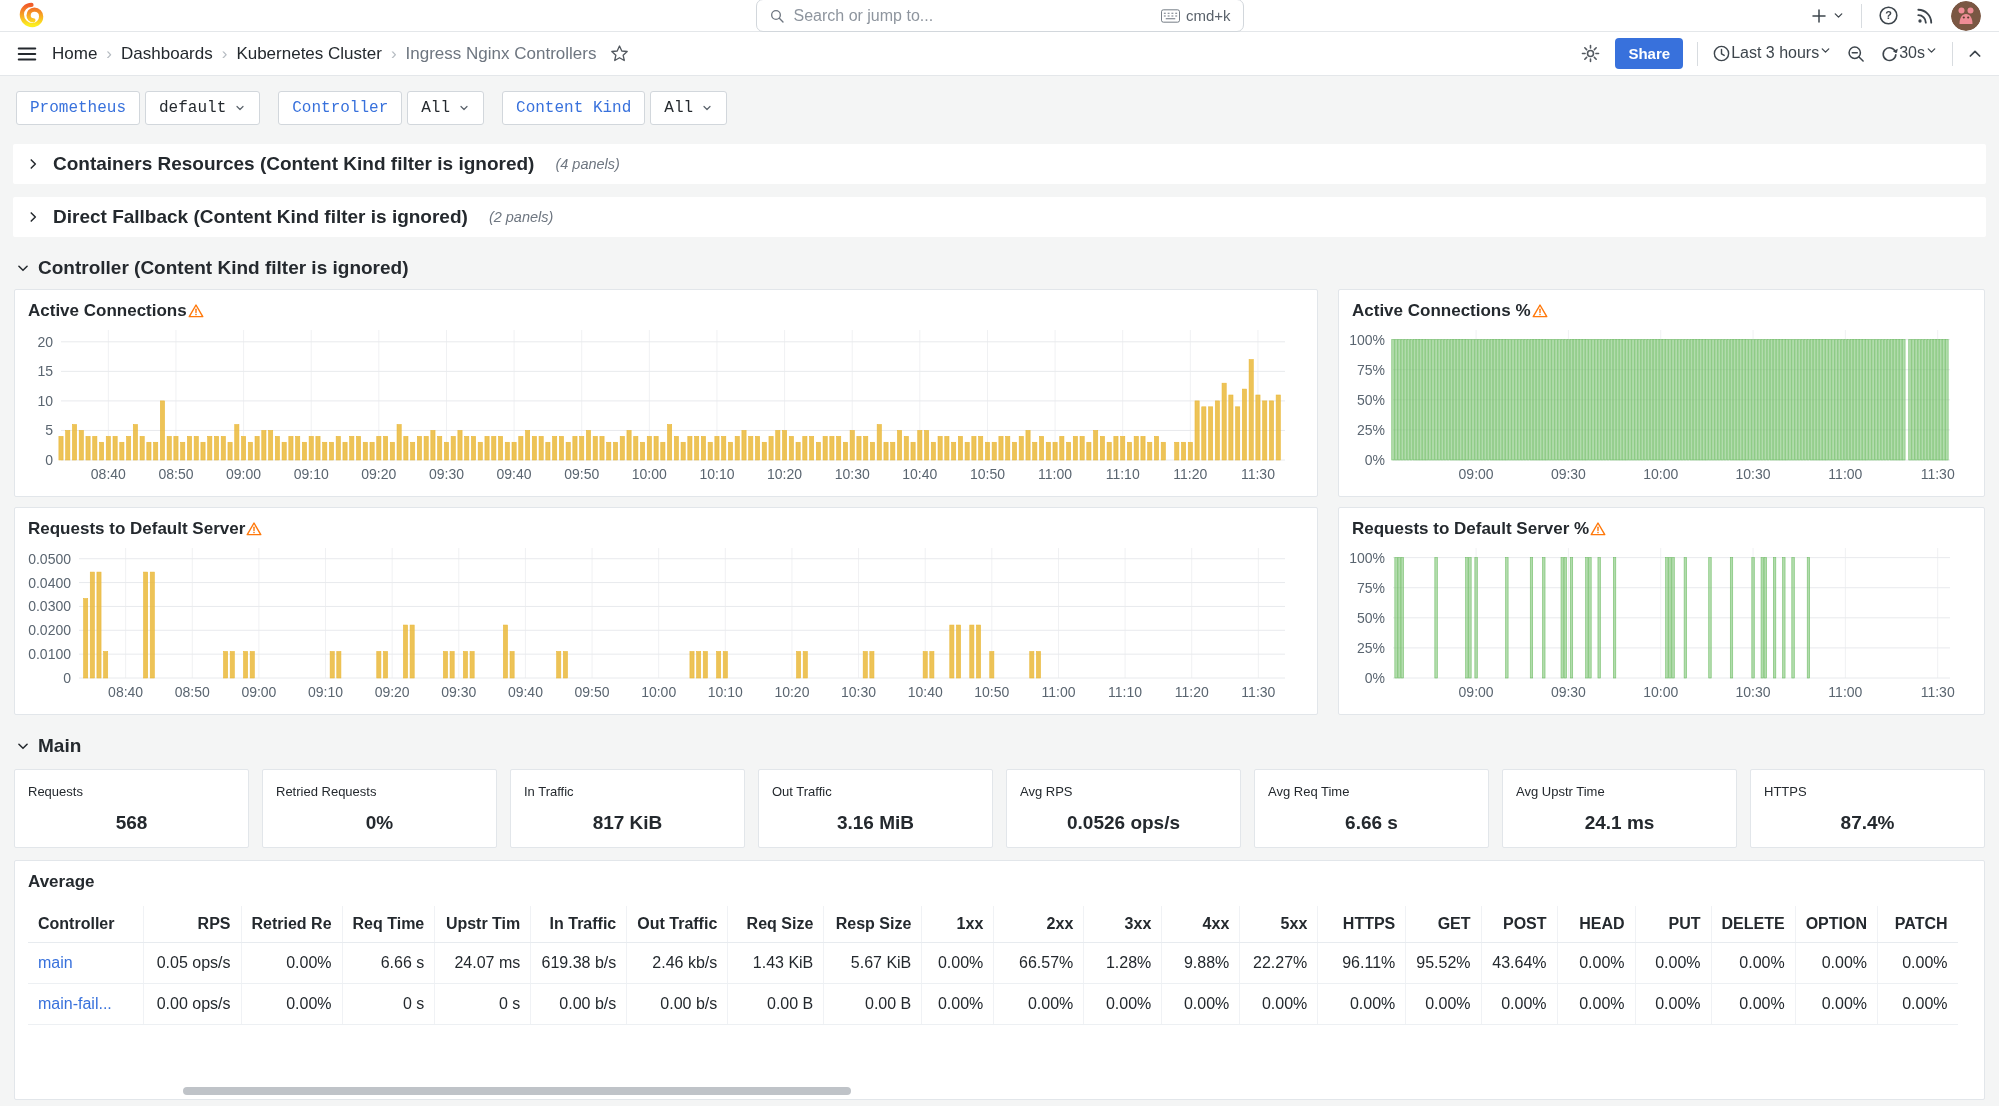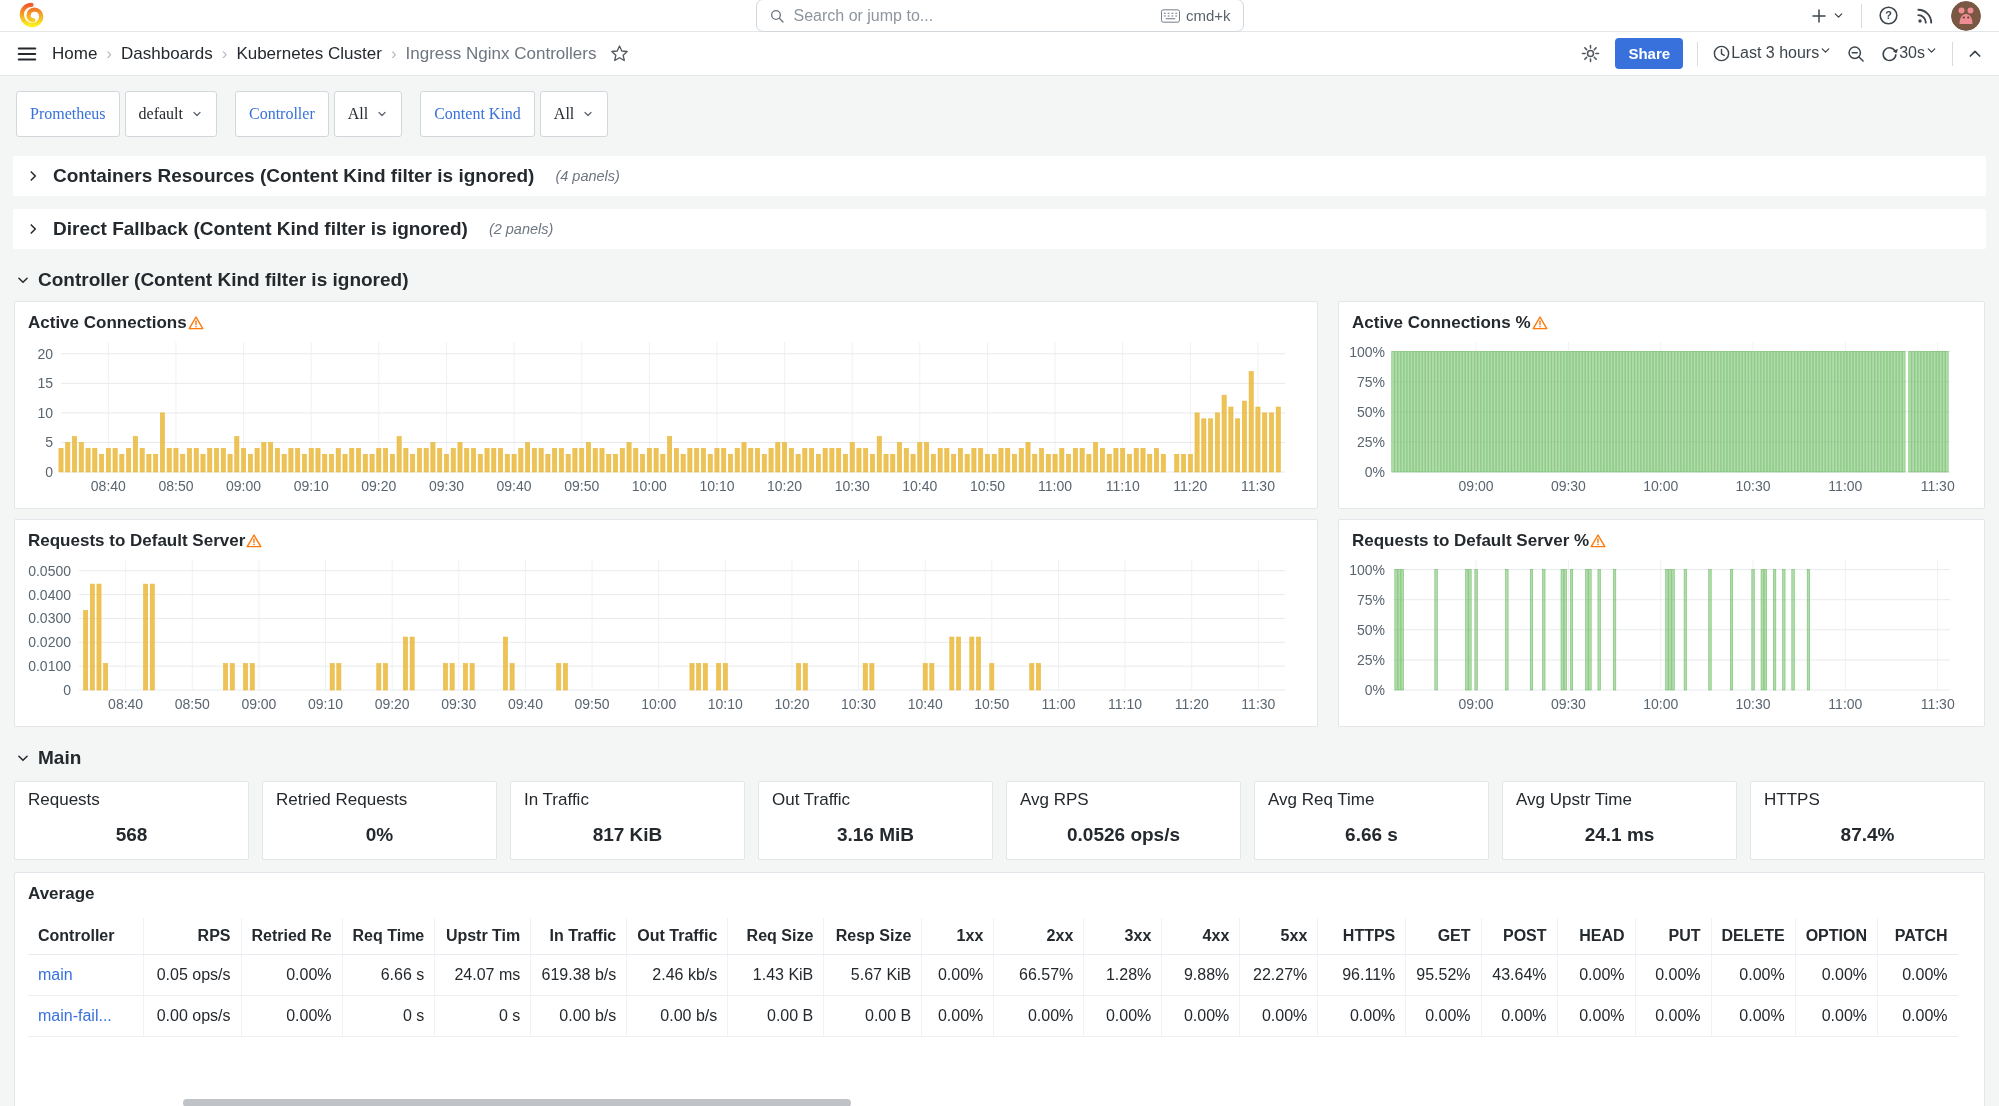--- a/index.html
+++ b/index.html
@@ -22,41 +22,41 @@
   .breadcrumb{display:flex;align-items:center;gap:9px;font-size:17px}
   .crumb{color:#24292e;cursor:pointer}
   .crumb.current{color:#6e7680}
   .crumb-sep{color:#b6bcc2}
   .toolbar-right{margin-left:auto;display:flex;align-items:center;gap:14px;font-size:16px;color:#3d454c}
   .btn-share{background:#3871dc;color:#fff;border:0;border-radius:4px;padding:7px 13px;font-size:15px;font-weight:bold;font-family:inherit;cursor:pointer}
   .tool-item{display:flex;align-items:flex-start;cursor:pointer;white-space:nowrap}
   
   .filters{display:flex;align-items:center;gap:18px;padding:15px 16px 6px}
   .filter-group{display:flex;gap:5px}
-  .filter-label,.filter-value{background:#fff;border:1px solid #d2d7dc;border-radius:3px;font-size:16px;font-family:Liberation Serif, serif;padding:13px 13px;cursor:pointer;display:flex;align-items:center;gap:8px}
+  .filter-label,.filter-value{background:#fff;border:1px solid #d2d7dc;border-radius:3px;font-size:16px;font-family:Liberation Mono, monospace;padding:7px 13px;cursor:pointer;display:flex;align-items:center;gap:8px}
   .filter-label{color:#3871dc}
   .filter-value{color:#24292e}
   
   .row-bar{background:#fff;margin:13px 13px 0;padding:9px 13px;display:flex;align-items:center;gap:13px;border-radius:2px;cursor:pointer}
   .row-title{font-weight:bold;font-size:19px}
   .row-count{color:#6e7680;font-style:italic;font-size:14.5px;margin-left:8px}
   .section-head{display:flex;align-items:center;gap:8px;margin:20px 16px 10px;font-weight:bold;font-size:19px;cursor:pointer}
   
   .charts-row{display:flex;gap:20px;margin:10px 14px 0}
   .panel{background:#fff;border:1px solid #e2e6ea;border-radius:2px}
   .chart-panel{height:208px}
   .chart-panel.wide{width:1304px}
   .chart-panel.narrow{flex:1}
   .panel-header{display:flex;align-items:center;padding:11px 13px 3px}
   .panel-title{font-size:17px;font-weight:bold;color:#24292e}
   .tk{font-size:14px;fill:#5a6570}
   
   .stats-row{display:flex;gap:13px;margin:12px 14px 0}
   .stat{flex:1;background:#fff;border:1px solid #e2e6ea;border-radius:2px;height:79px;position:relative}
-  .stat-label{position:absolute;top:8px;left:13px;font-size:17px}
+  .stat-label{position:absolute;top:14px;left:13px;font-size:13px}
   .stat-value{position:absolute;bottom:13px;left:0;width:100%;text-align:center;font-size:19px;font-weight:bold}
   
   .table-panel{margin:12px 14px 0;height:240px;position:relative;overflow:hidden;padding:11px 13px}
   .avg-table{border-collapse:collapse;font-size:16px;margin-top:14px;table-layout:fixed}
   .avg-table th{font-weight:bold;text-align:right;padding:9px 10px;white-space:nowrap;overflow:hidden;border-bottom:1px solid #e7ebef}
   .avg-table th:first-child{text-align:left}
   .avg-table td{text-align:right;padding:11px 10px;white-space:nowrap;overflow:hidden;border-bottom:1px solid #edf0f3}
   .avg-table td:first-child{text-align:left}
   .avg-table td+td,.avg-table th+th{border-left:1px solid #f0f2f5}
   .cell-link{color:#3871dc;cursor:pointer}

